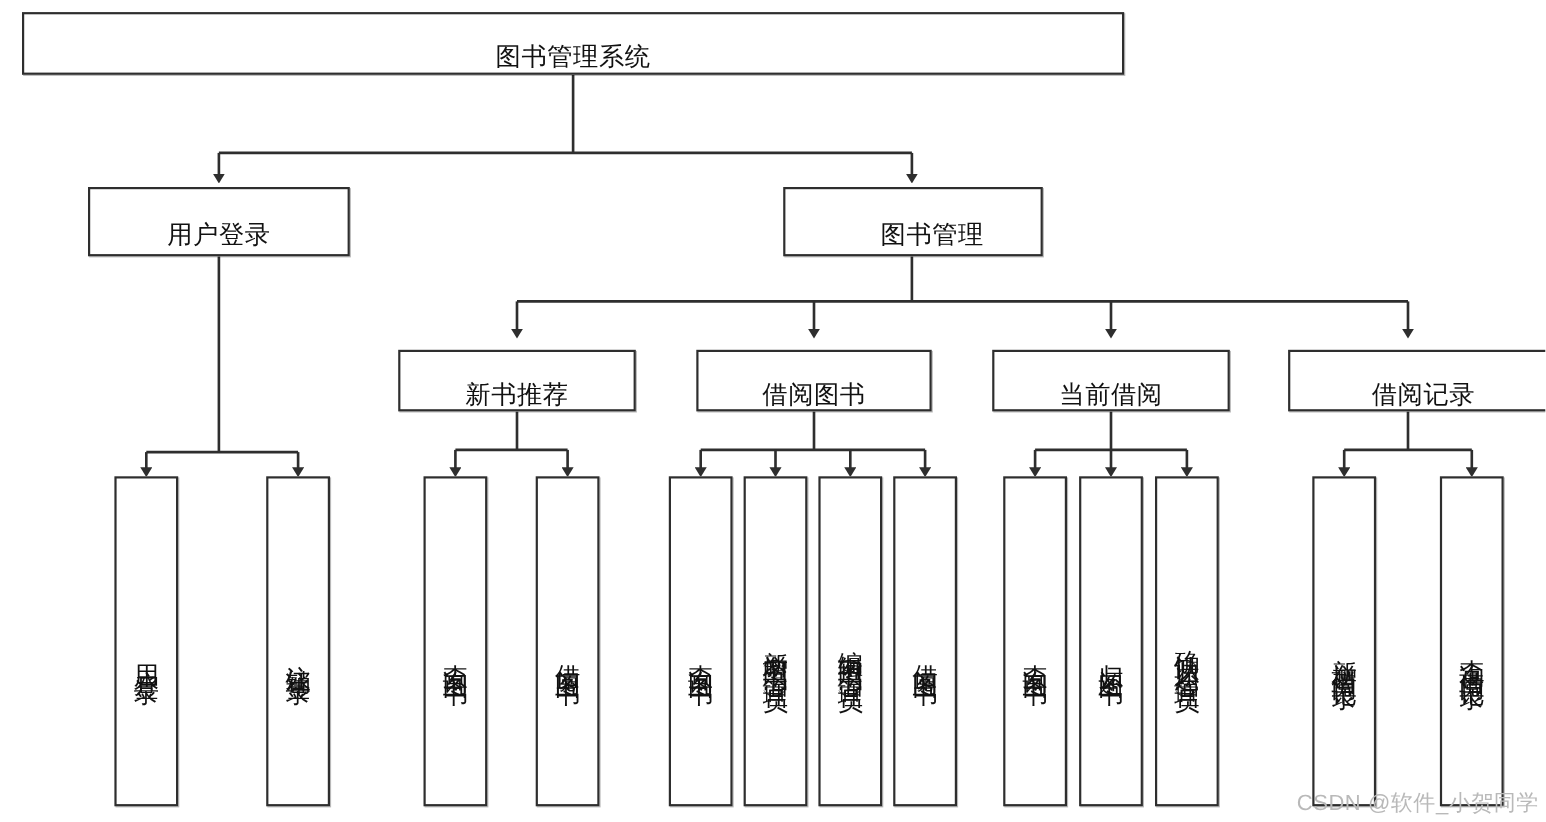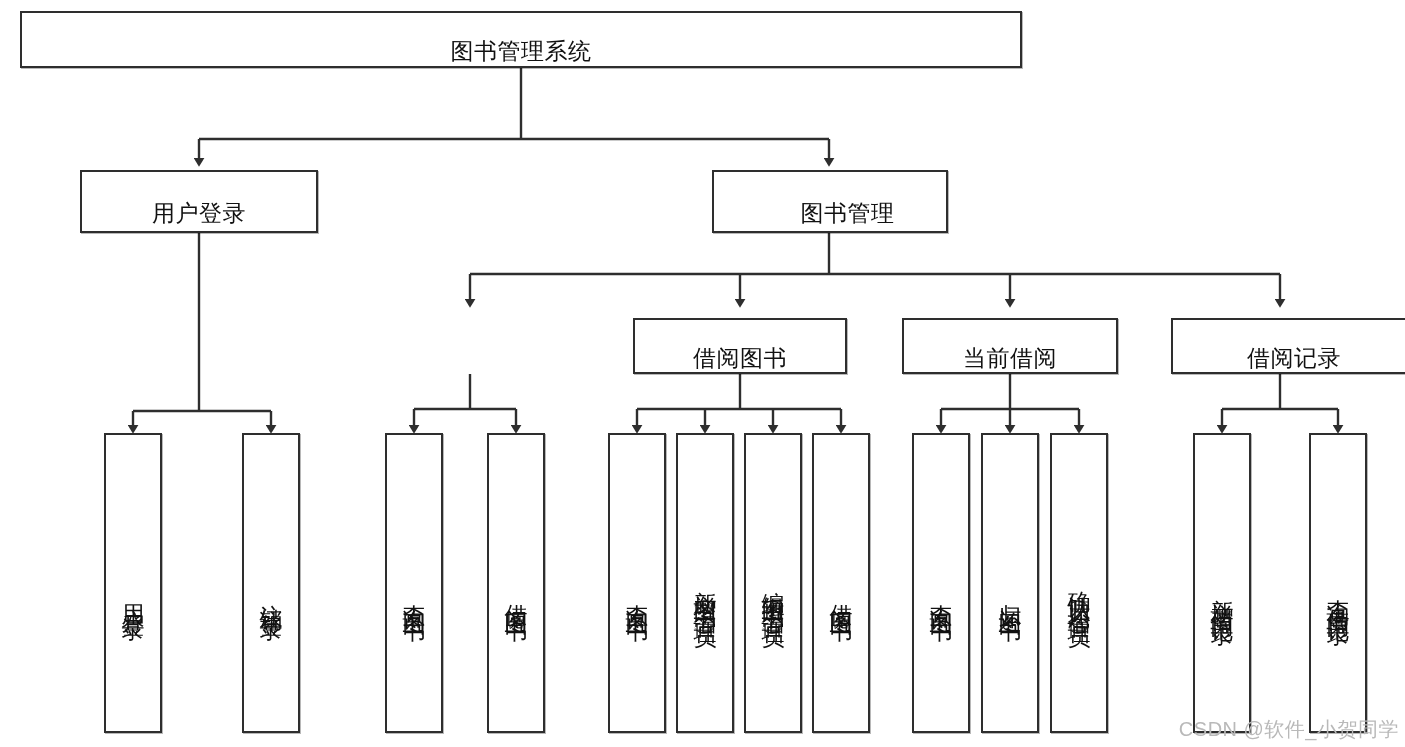--- a/index.html
+++ b/index.html
@@ -133,20 +133,23 @@
     <span class="label">图书管理系统</span>
   </div>
 
   <div class="node horizontal" style="left:80px; top:170px; width:238px; height:63px;">
     <span class="label">用户登录</span>
   </div>
   <div class="node horizontal" style="left:712px; top:170px; width:236px; height:63px;padding-left:35px;">
     <span class="label">图书管理</span>
   </div>
 
+  <div class="node horizontal" style="left:362px; top:318px; width:216px; height:56px;">
+    <span class="label">新书推荐</span>
+  </div>
   <div class="node horizontal" style="left:633px; top:318px; width:214px; height:56px;">
     <span class="label">借阅图书</span>
   </div>
   <div class="node horizontal" style="left:902px; top:318px; width:216px; height:56px;">
     <span class="label">当前借阅</span>
   </div>
   <div class="node horizontal" style="left:1171px; top:318px; width:246px; height:56px;">
     <span class="label">借阅记录</span>
   </div>
 

